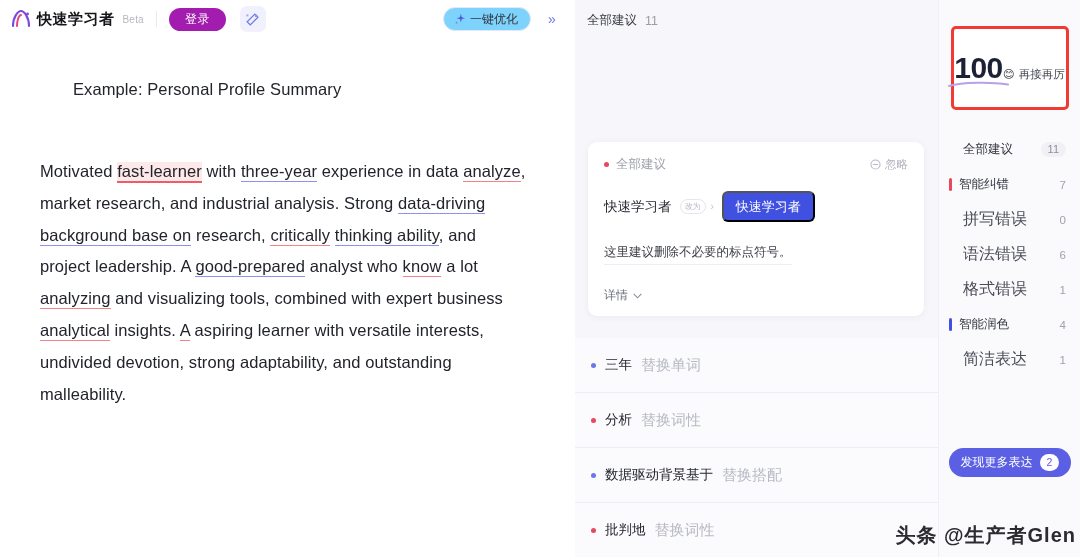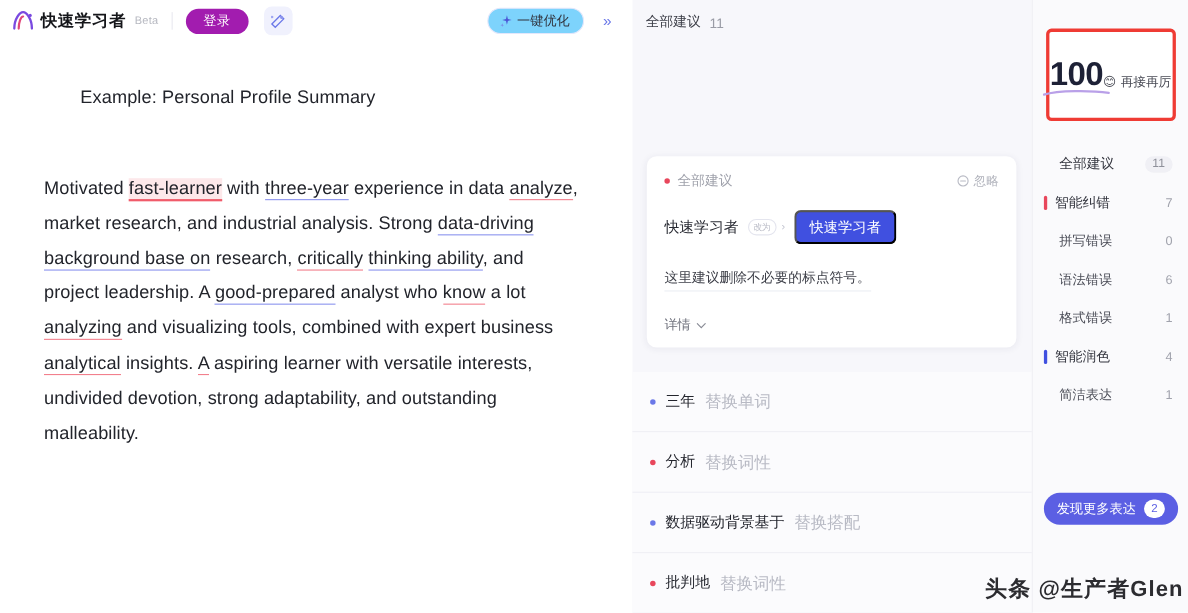--- a/index.html
+++ b/index.html
@@ -156,21 +156,21 @@
     height: 35px; display: flex; align-items: center; position: relative;
     padding-left: 24px; padding-right: 14px; cursor: pointer;
   }
   .cat-row.group { padding-left: 20px; }
   .cat-bar {
     position: absolute; left: 10px; width: 3px; height: 13px; border-radius: 2px;
   }
   .bar-red { background: #e8475c; }
   .bar-blue { background: #4050e0; }
   .cat-name { font-size: 12.5px; color: #33353e; flex: 1; }
-  .cat-name.sub { color: #4b4d57; font-size: 12px; }
+  .cat-name.sub { color: #4b4d57; font-size: 16px; }
   .cat-count { font-size: 11.5px; color: #a0a2ac; min-width: 14px; text-align: right; }
   .cat-pill {
     font-size: 11px; color: #8e909a; background: #f0f0f5;
     border-radius: 9px; padding: 2px 7px; line-height: 1;
   }
   .discover-btn {
     position: absolute; left: 10px; top: 448px; width: 122px; height: 29px;
     background: #5b5fe3; border-radius: 15px; display: flex;
     align-items: center; justify-content: center; gap: 7px;
     cursor: pointer; z-index: 30;

